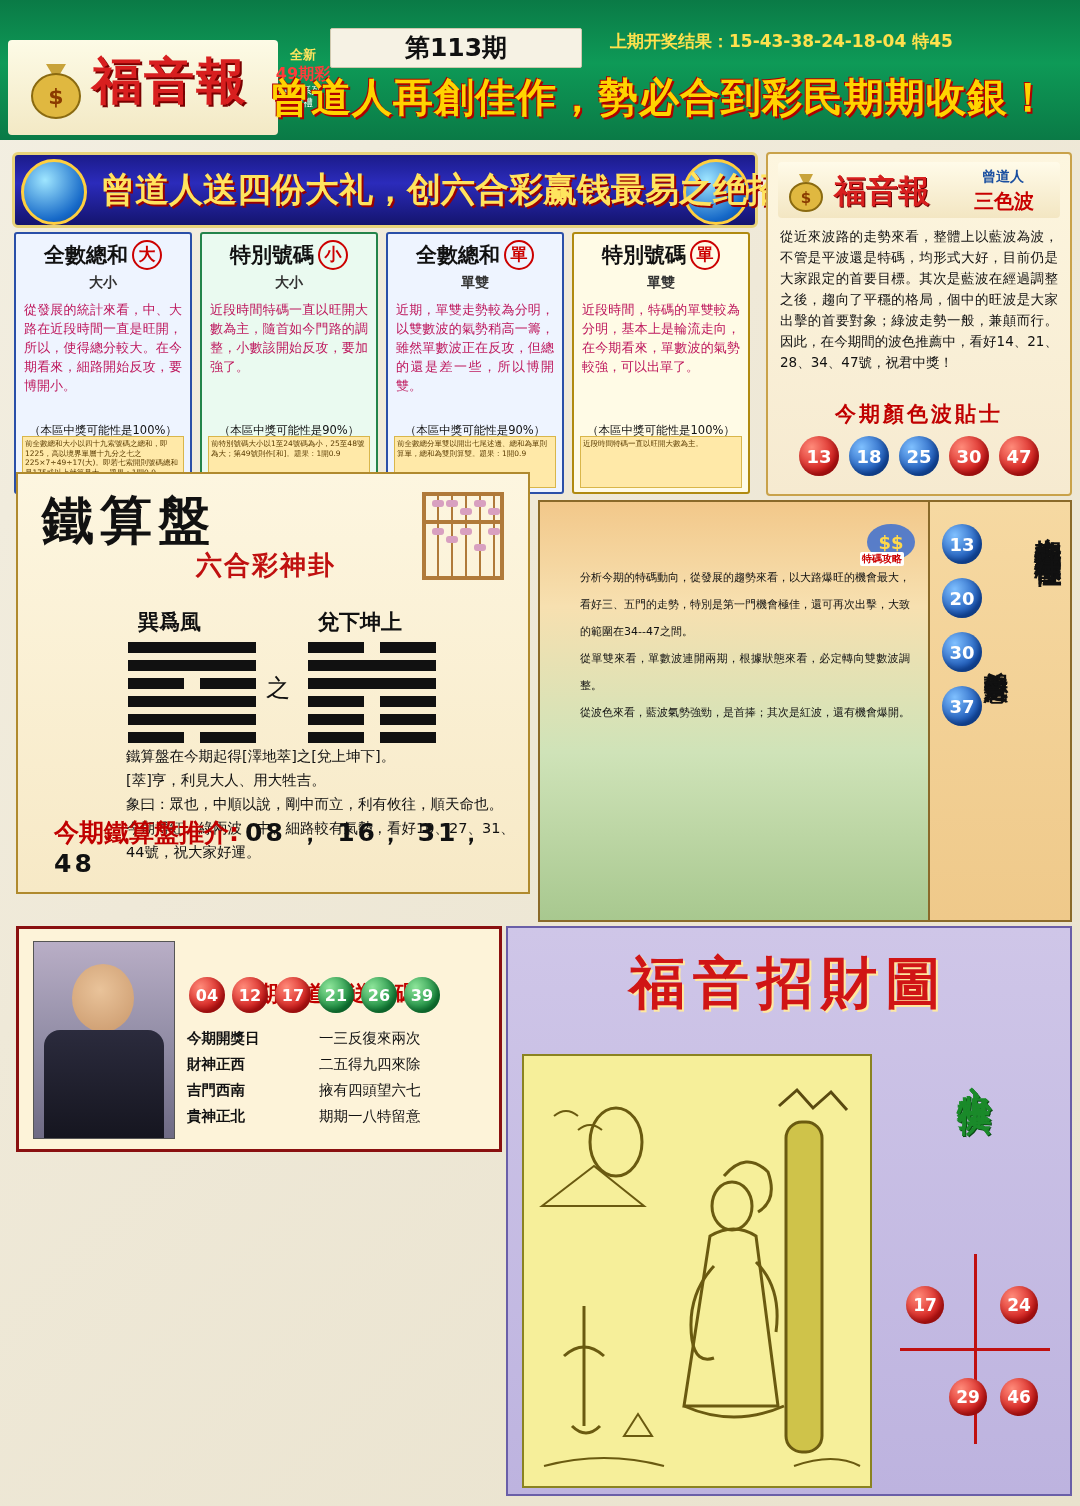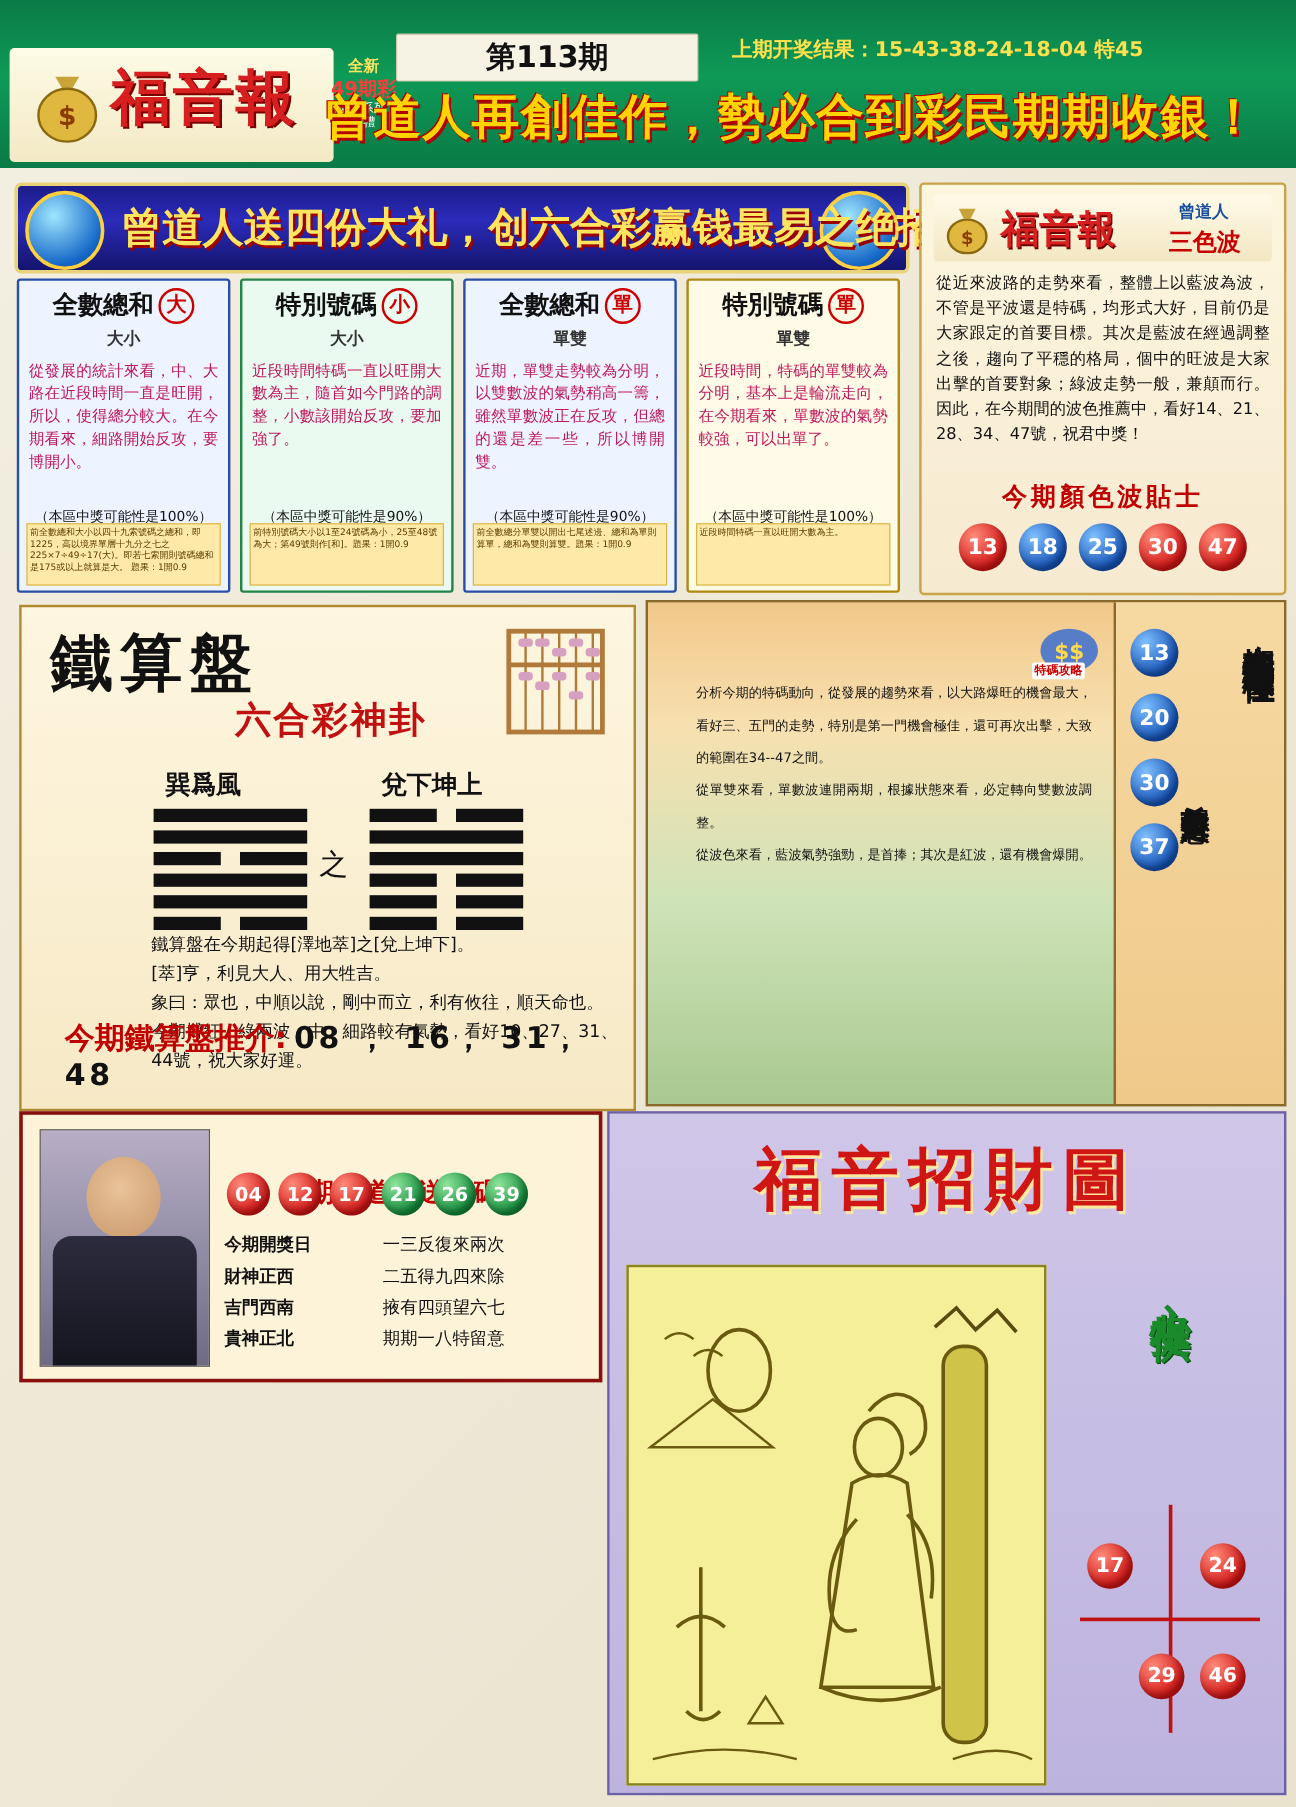--- a/index.html
+++ b/index.html
@@ -133,30 +133,30 @@
     width:40px;height:40px;border-radius:50%;color:#fff;font-size:18px;font-weight:bold;
     display:flex;align-items:center;justify-content:center;
     box-shadow:inset -3px -4px 6px rgba(0,0,0,.3);
   }
   .ball.red{background:radial-gradient(circle at 32% 28%,#ff8b7a,#d01414 70%);}
   .ball.blue{background:radial-gradient(circle at 32% 28%,#7fc0ff,#1552b5 70%);}
   .ball.green{background:radial-gradient(circle at 32% 28%,#8ee59a,#12883a 70%);}
 
   
   .iron{
-    position:absolute;left:16px;top:504px;width:510px;height:418px;
+    position:absolute;left:16px;top:472px;width:510px;height:418px;
     background:linear-gradient(180deg,#fdf6e0,#f7e9c6);
     border:2px solid #b08a2e;
   }
   .iron-title{
     position:absolute;left:24px;top:12px;font-size:52px;font-weight:bold;color:#111;
     letter-spacing:6px;font-family:"DejaVu Serif","Liberation Serif",serif;
   }
   .iron-sub{
-    position:absolute;left:178px;top:74px;font-size:30px;font-weight:bold;color:#c01010;
+    position:absolute;left:178px;top:74px;font-size:26px;font-weight:bold;color:#c01010;
     font-family:"DejaVu Serif","Liberation Serif",serif;letter-spacing:2px;
   }
   .abacus{position:absolute;right:20px;top:14px;width:90px;height:96px;}
   .hex-label{position:absolute;top:134px;font-size:21px;font-weight:bold;color:#111;}
   .hex-label.l{left:120px;} .hex-label.r{left:300px;}
   .hexgram{position:absolute;top:168px;width:128px;}
   .hexgram.l{left:110px;} .hexgram.r{left:290px;}
   .hline{height:11px;margin-bottom:7px;display:flex;justify-content:space-between;}
   .hline .seg{background:#111;height:11px;}
   .solid .seg{width:100%;}

